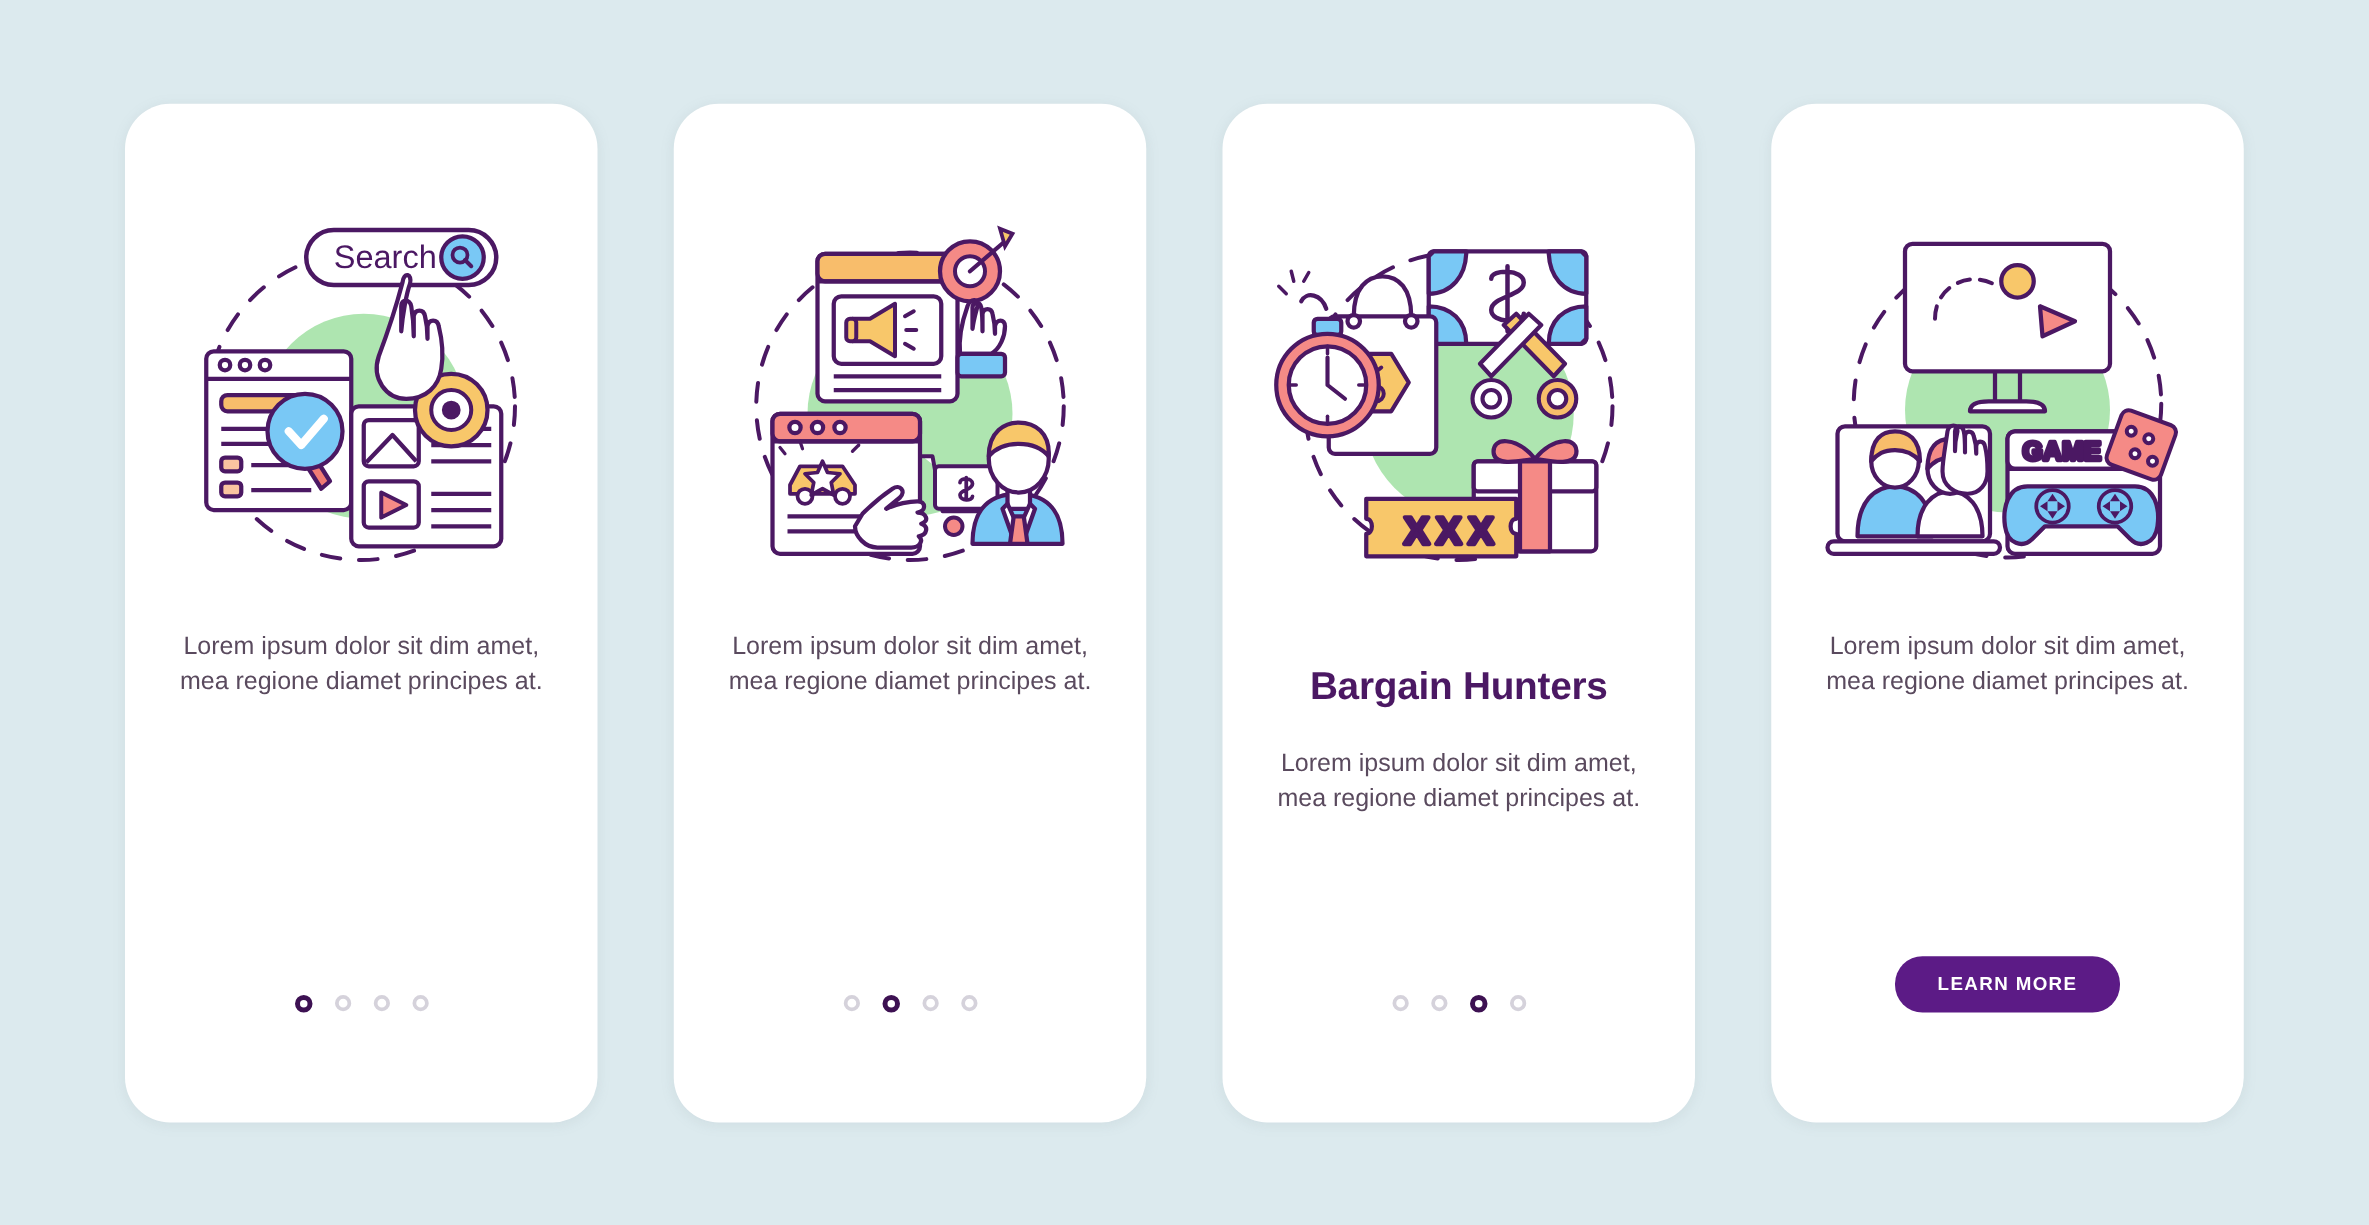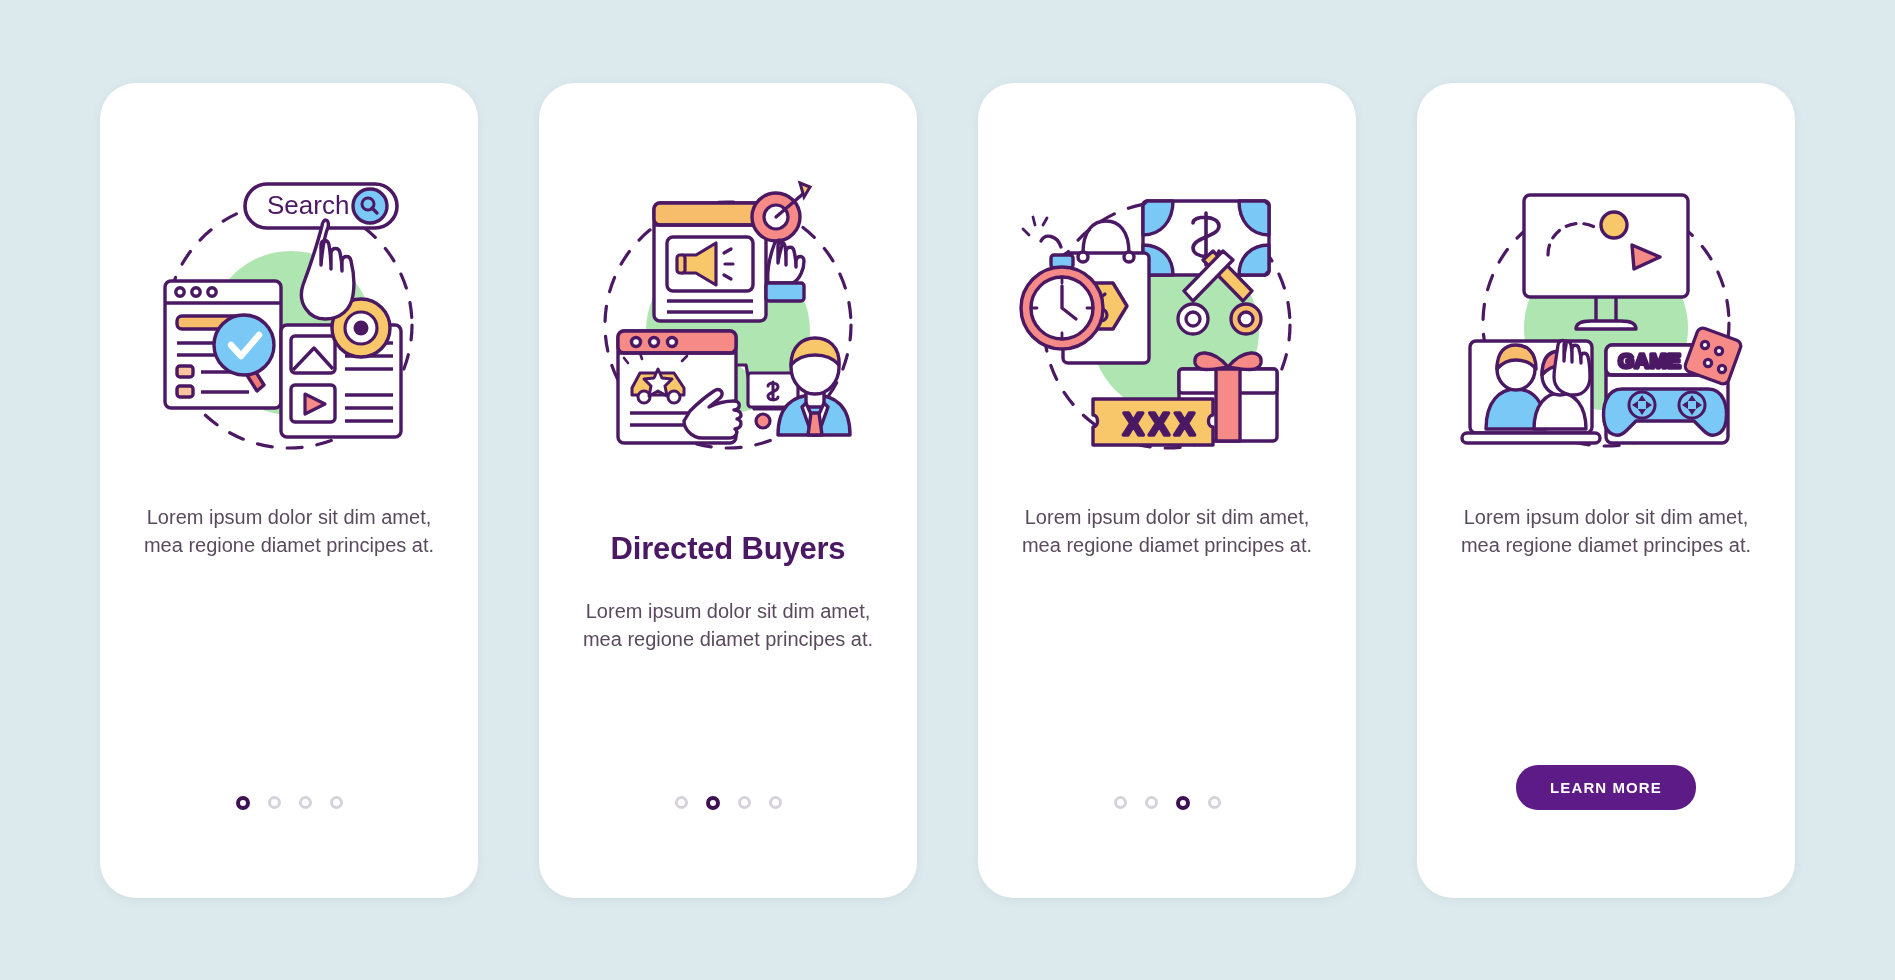--- a/index.html
+++ b/index.html
@@ -264,21 +264,20 @@
         <g stroke="#4b1863" stroke-width="3.4" stroke-linejoin="round">
           <path d="M200 262 C200 232 216 222 236 222 C256 222 272 232 272 262 Z" fill="#79c8f5"></path>
           <path d="M228 214 L246 214 L246 234 L228 234 Z" fill="#fff"></path>
           <path d="M228 230 L237 250 L246 230 L250 234 L240 262 L234 262 L224 234 Z" fill="#fff"></path>
           <path d="M233 240 L241 240 L244 262 L230 262 Z" fill="#f58a86"></path>
           <ellipse cx="237" cy="194" rx="24" ry="27" fill="#fff"></ellipse>
           <path d="M213 192 C213 172 226 165 237 165 C250 165 262 173 261 192 C256 186 248 182 237 182 C226 182 218 186 213 192 Z" fill="#f8c76a"></path>
         </g>
       </svg>
     </div>
-    <div class="card-title">Directed Buyers</div>
     <div class="card-body">Lorem ipsum dolor sit dim amet, mea regione diamet principes at.</div>
     <div class="card-footer">
       <div class="dots">
         <span class="dot"></span>
         <span class="dot active"></span>
         <span class="dot"></span>
         <span class="dot"></span>
       </div>
     </div>
   </div>
@@ -346,20 +345,21 @@
           <path d="M211 194 C196 176 176 176 178 190 C180 200 198 196 211 194 Z" fill="#f58a86"></path>
           <path d="M211 194 C226 176 246 176 244 190 C242 200 224 196 211 194 Z" fill="#f58a86"></path>
         </g>
 
         <g stroke="#4b1863" stroke-width="3.4" stroke-linejoin="round">
           <path d="M76 226 L196 226 L196 242 C190 242 190 254 196 254 L196 272 L76 272 L76 254 C82 254 82 242 76 242 Z" fill="#f8c76a"></path>
           <text x="106" y="262" font-family="Liberation Sans, sans-serif" font-size="31" font-weight="bold" fill="#4b1863" letter-spacing="5">XXX</text>
         </g>
       </svg>
     </div>
+    <div class="card-title">Bargain Hunters</div>
     <div class="card-body">Lorem ipsum dolor sit dim amet, mea regione diamet principes at.</div>
     <div class="card-footer">
       <div class="dots">
         <span class="dot"></span>
         <span class="dot"></span>
         <span class="dot active"></span>
         <span class="dot"></span>
       </div>
     </div>
   </div>

